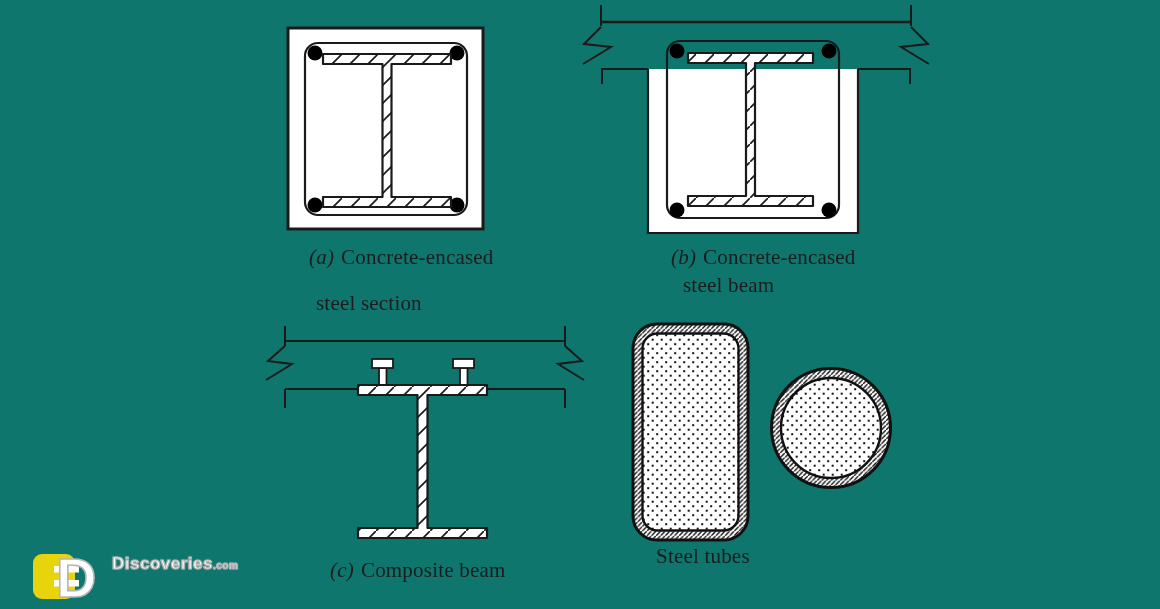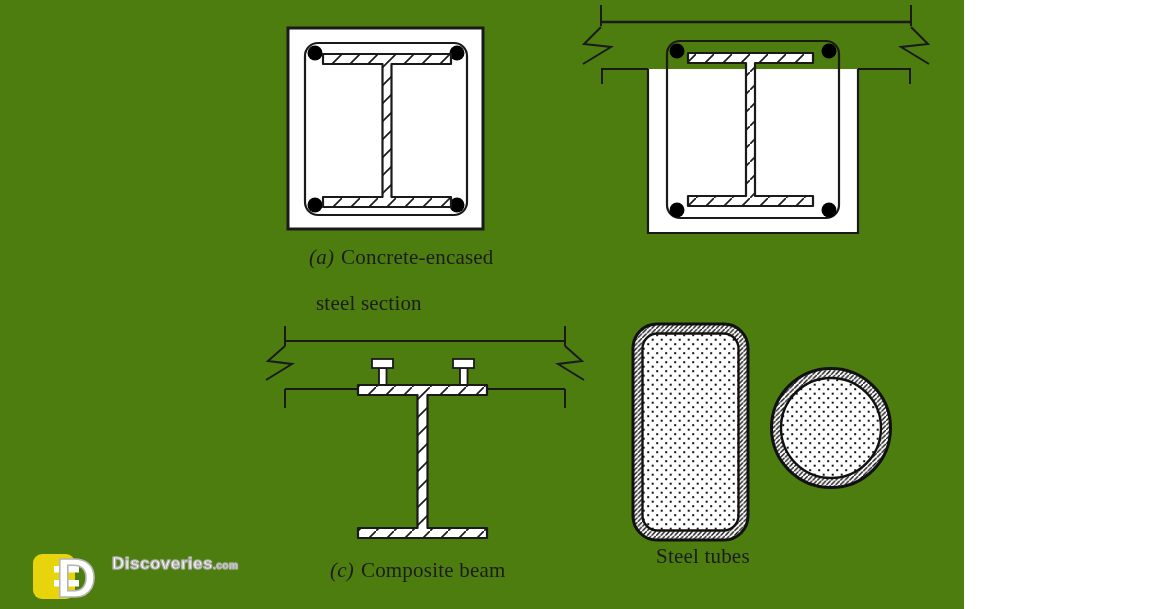--- a/index.html
+++ b/index.html
@@ -1,16 +1,16 @@
 <!DOCTYPE html>
 <html><head>
 <meta charset="utf-8">
 <style>
   html,body{margin:0;padding:0;background:#fff;}
-  .stage{position:relative;width:964px;height:609px;background:#4d7c0f;overflow:hidden;
+  .stage{position:relative;width:1160px;height:609px;background:#0f766e;overflow:hidden;
          font-family:"Liberation Serif",serif;}
   .panel-svg{position:absolute;}
   #svg-a{left:270px;top:0px;}
   #svg-b{left:570px;top:0px;}
   #svg-c{left:250px;top:315px;}
   #svg-d{left:610px;top:315px;}
   .cap{position:absolute;font-size:21px;line-height:28px;color:#1c1c1c;letter-spacing:.2px;white-space:nowrap;}
   .cap .idx{font-style:italic;margin-right:7px;}
   #cap-a{left:309px;top:243px;} #cap-a .l2{margin-left:7px;margin-top:18px;}
   #cap-b{left:671px;top:243px;} #cap-b .l2{margin-left:12px;}
@@ -118,20 +118,24 @@
     <rect x="23" y="9" width="115" height="216" rx="24" fill="url(#d-wall)" stroke="#111111" stroke-width="3"></rect>
     <rect x="32.5" y="18.5" width="96" height="197" rx="15" fill="url(#d-dots)" stroke="#111111" stroke-width="2.4"></rect>
     <circle cx="221" cy="113" r="59.5" fill="url(#d-wall)" stroke="#111111" stroke-width="3"></circle>
     <circle cx="221" cy="113" r="50" fill="url(#d-dots)" stroke="#111111" stroke-width="2.4"></circle>
   </svg>
 
   <div class="cap" id="cap-a">
     <div class="l1"><span class="idx">(a)</span><span>Concrete-encased</span></div>
     <div class="l2">steel section</div>
   </div>
+  <div class="cap" id="cap-b">
+    <div class="l1"><span class="idx">(b)</span><span>Concrete-encased</span></div>
+    <div class="l2">steel beam</div>
+  </div>
   <div class="cap" id="cap-c">
     <div class="l1"><span class="idx">(c)</span><span>Composite beam</span></div>
   </div>
   <div class="cap" id="cap-d">
     <div class="l2">Steel tubes</div>
   </div>
 
   <div class="watermark">
     <svg class="wm-logo" width="84" height="60" viewBox="0 0 84 60">
       <rect x="3" y="9" width="42" height="45" rx="9" fill="#e8d40c"></rect>

